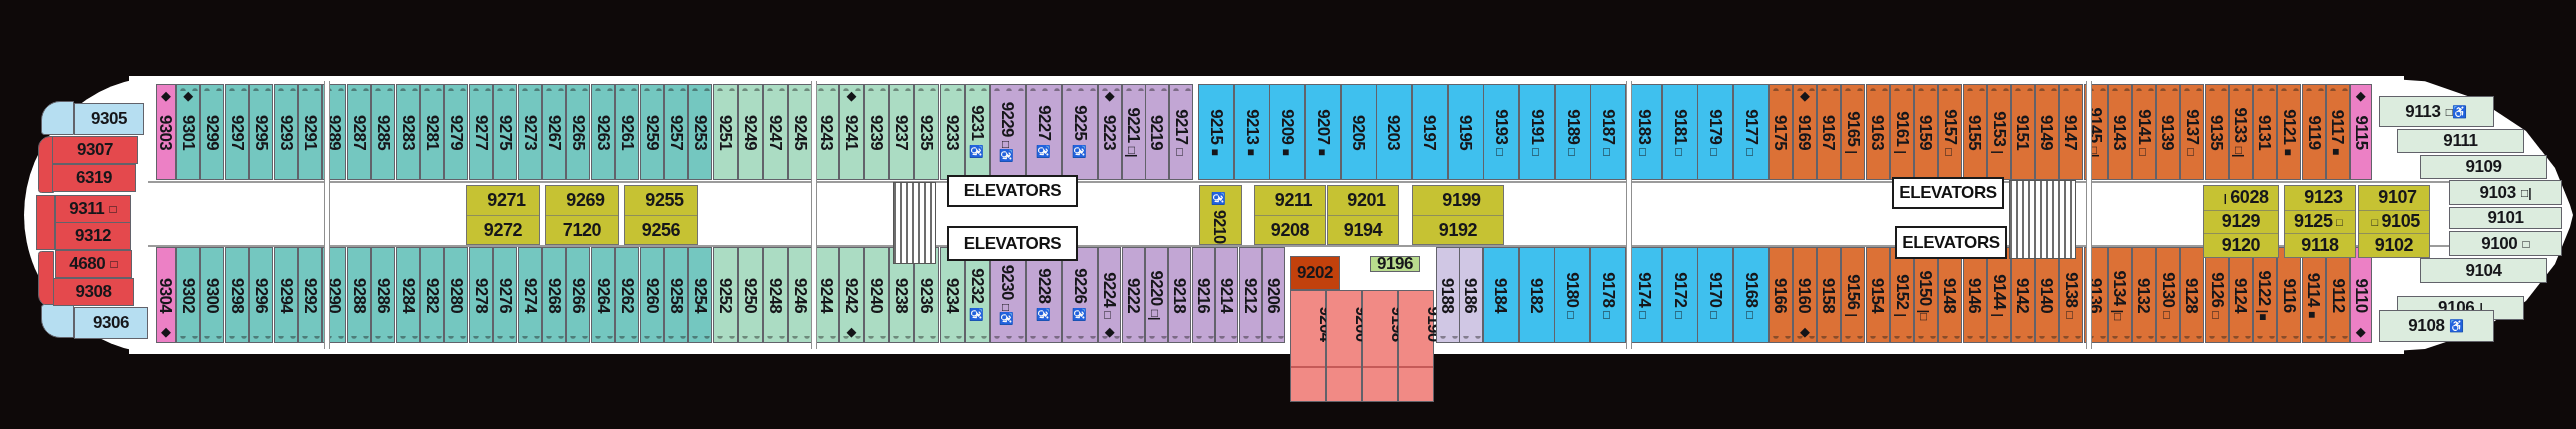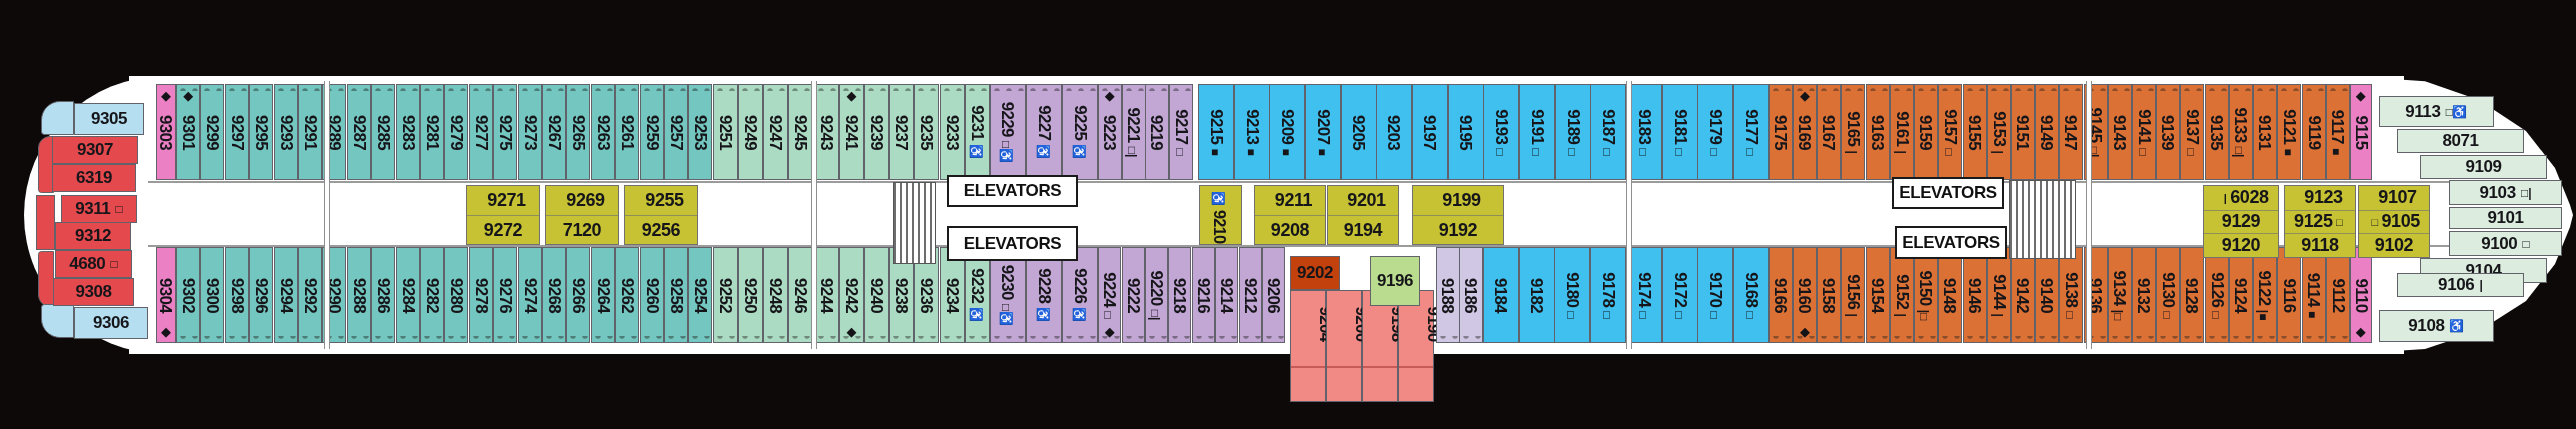--- a/index.html
+++ b/index.html
@@ -1036,21 +1036,21 @@
       </div>
       <div class="hcab" style="left: 74px; top: 103px; width: 70px; height: 32px; background: rgb(182, 222, 241);">
         <span class="num">9305</span>
       </div>
       <div class="hcab" style="left: 52px; top: 136px; width: 86px; height: 28px; background: rgb(228, 73, 77);">
         <span class="num">9307</span>
       </div>
       <div class="hcab" style="left: 52px; top: 164px; width: 84px; height: 28px; background: rgb(228, 73, 77);">
         <span class="num">6319</span>
       </div>
-      <div class="hcab" style="left: 61px; top: 195px; width: 76px; height: 27.5px; background: rgb(228, 73, 77);">
+      <div class="hcab" style="left: 55px; top: 195px; width: 76px; height: 27.5px; background: rgb(228, 73, 77);">
         <span class="num">9311</span>
         <span class="icons">□</span>
       </div>
       <div class="hcab" style="left: 55px; top: 222px; width: 76px; height: 27.5px; background: rgb(228, 73, 77);">
         <span class="num">9312</span>
       </div>
       <div class="hcab" style="left: 55px; top: 250px; width: 77px; height: 28px; background: rgb(228, 73, 77);">
         <span class="num">4680</span>
         <span class="icons">□</span>
       </div>
@@ -1058,40 +1058,40 @@
         <span class="num">9308</span>
       </div>
       <div class="hcab" style="left: 74px; top: 307px; width: 74px; height: 32px; background: rgb(182, 222, 241);">
         <span class="num">9306</span>
       </div>
       <div class="hcab" style="left: 2379px; top: 96px; width: 115px; height: 31px; background: rgb(220, 236, 222);">
         <span class="num">9113</span>
         <span class="icons">□♿</span>
       </div>
       <div class="hcab" style="left: 2397px; top: 129px; width: 127px; height: 24px; background: rgb(220, 236, 222);">
-        <span class="num">8071</span>
+        <span class="num">9111</span>
       </div>
       <div class="hcab" style="left: 2420px; top: 155px; width: 127px; height: 24px; background: rgb(220, 236, 222);">
         <span class="num">9109</span>
       </div>
       <div class="hcab" style="left: 2449px; top: 180px; width: 113px; height: 25px; background: rgb(220, 236, 222);">
         <span class="num">9103</span>
         <span class="icons">□|</span>
       </div>
       <div class="hcab" style="left: 2449px; top: 207px; width: 113px; height: 22px; background: rgb(220, 236, 222);">
         <span class="num">9101</span>
       </div>
       <div class="hcab" style="left: 2449px; top: 231px; width: 113px; height: 25px; background: rgb(220, 236, 222);">
         <span class="num">9100</span>
         <span class="icons">□</span>
       </div>
       <div class="hcab" style="left: 2420px; top: 258px; width: 127px; height: 25px; background: rgb(220, 236, 222);">
         <span class="num">9104</span>
       </div>
-      <div class="hcab" style="left: 2397px; top: 273px; width: 127px; height: 24px; background: rgb(220, 236, 222);">
+      <div class="hcab" style="left: 2397px; top: 296px; width: 127px; height: 24px; background: rgb(220, 236, 222);">
         <span class="num">9106</span>
         <span class="icons">|</span>
       </div>
       <div class="hcab" style="left: 2379px; top: 310px; width: 115px; height: 32px; background: rgb(220, 236, 222);">
         <span class="num">9108</span>
         <span class="icons">♿</span>
       </div>
       <div class="icol" style="left: 466px; top: 185px; width: 74px; height: 60px; background: rgb(198, 194, 51); grid-template-rows: repeat(2, 1fr);">
         <div class="icell">
           <span class="num">9271</span>
@@ -1177,21 +1177,21 @@
           <span class="icons">□</span>
           <span class="num">9105</span>
         </div>
         <div class="icell">
           <span class="num">9102</span>
         </div>
       </div>
       <div class="hcab" style="left: 1290px; top: 256px; width: 50px; height: 34px; background: #c2410c;">
         <span class="num">9202</span>
       </div>
-      <div class="hcab" style="left: 1370px; top: 256px; width: 50px; height: 50px; background: rgb(185, 220, 142);">
+      <div class="hcab" style="left: 1370px; top: 256px; width: 50px; height: 16px; background: rgb(185, 220, 142);">
         <span class="num">9196</span>
       </div>
       <div class="cabin" style="left: 1290px; top: 290px; width: 36px; height: 112px; background: rgb(241, 138, 133); z-index: 2;">
         <div class="poddiv" style="top: 75px;"></div>
         <div class="vwrap" style="align-items: flex-start; padding-top: 6.9px; box-sizing: border-box;">
           <span class="vtext" style="transform-origin: center 26px;"><span class="num">9204</span></span>
         </div>
       </div>
       <div class="cabin" style="left: 1326px; top: 290px; width: 36px; height: 112px; background: rgb(241, 138, 133); z-index: 2;">
         <div class="poddiv" style="top: 75px;"></div>

